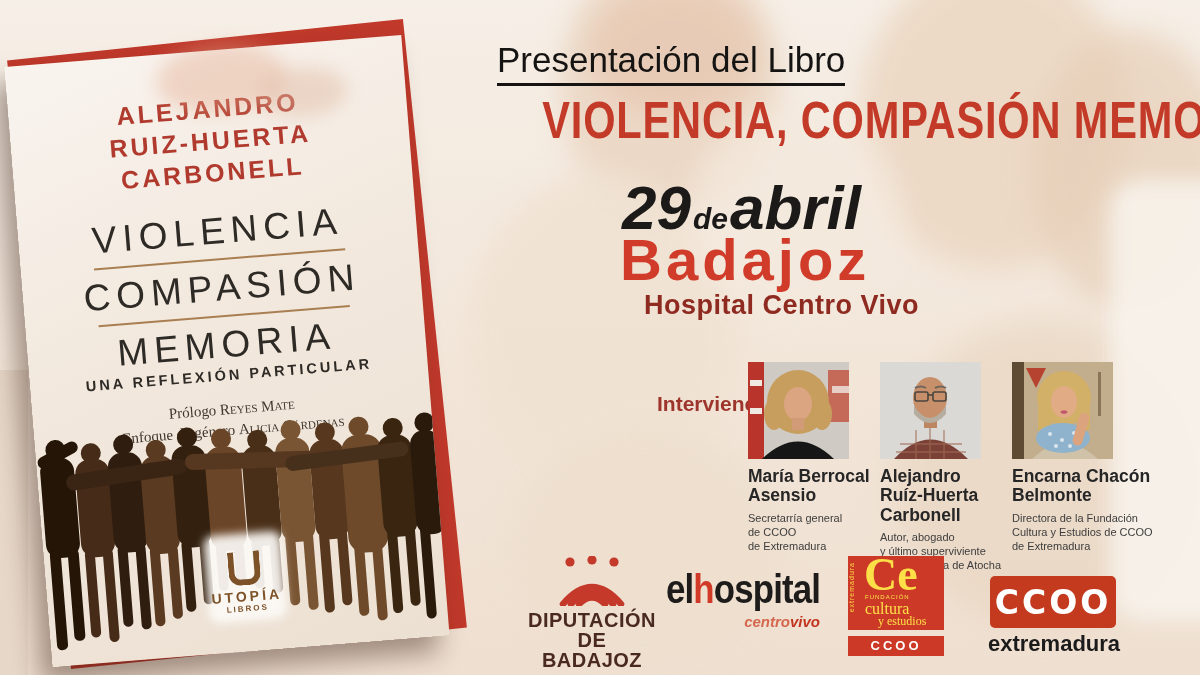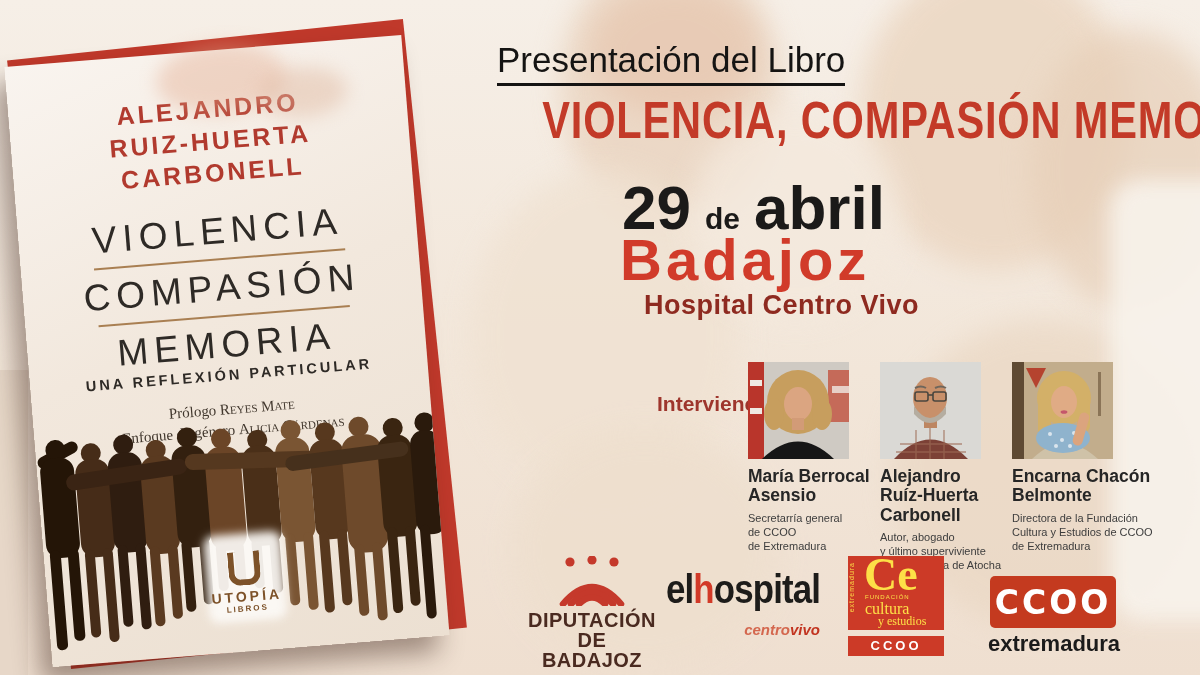--- a/index.html
+++ b/index.html
@@ -39,21 +39,21 @@
   .publisher{position:absolute;left:50%;bottom:38px;transform:translateX(-50%);color:#7d5229;}
   .pub-u{width:20px;height:28px;border:6px solid #7d5229;border-top:none;border-radius:0 0 12px 12px;margin:0 auto 3px;}
   .pub-name{font-size:14px;font-weight:bold;letter-spacing:3px;}
   .pub-sub{font-size:8px;font-weight:bold;letter-spacing:2px;}
   
   .kicker{position:absolute;left:497px;top:40px;font-size:35px;color:#151413;
     border-bottom:3px solid #151413;padding-bottom:3px;}
   .main-title{position:absolute;left:450px;top:90px;width:720px;text-align:center;}
   .main-title span{display:inline-block;transform:scaleX(.8);transform-origin:center;
     font-size:52px;font-weight:bold;color:#c33a28;letter-spacing:1px;white-space:nowrap;}
-  .date-row{position:absolute;left:622px;top:172px;display:flex;align-items:baseline;gap:14px;color:#1b1a19;}
+  .date-row{position:absolute;left:622px;top:172px;display:flex;align-items:baseline;gap:2px;color:#1b1a19;font-style:italic;}
   .day,.month{font-size:62px;font-weight:bold;}
   .connector{font-size:30px;font-weight:bold;}
   .city{position:absolute;left:620px;top:226px;font-size:58px;font-weight:bold;color:#d13b2a;letter-spacing:4px;}
   .venue{position:absolute;left:622px;top:290px;font-size:27px;font-weight:bold;color:#8e2a20;letter-spacing:.5px;margin-left:22px;}
   .time{position:absolute;left:928px;top:274px;display:flex;align-items:baseline;gap:6px;color:#1e7ba6;}
   .time-num{font-size:52px;font-weight:bold;}
   .time-unit{font-size:26px;font-weight:bold;}
   
   .speakers-heading{position:absolute;left:657px;top:392px;font-size:21px;font-weight:bold;color:#9e352c;}
   .speaker{position:absolute;top:362px;width:140px;}
@@ -61,21 +61,21 @@
   .speaker-photo{width:101px;height:97px;display:block;}
   .speaker-name{margin-top:8px;font-size:17.5px;font-weight:bold;color:#262626;line-height:1.1;white-space:pre;}
   .speaker-role{margin-top:5px;font-size:11px;color:#3d3d3d;line-height:1.28;white-space:pre;}
   
   .logo-diputacion{position:absolute;left:528px;top:556px;width:128px;text-align:center;color:#4a2a20;}
   .dip-line{font-size:20px;font-weight:bold;line-height:1.0;letter-spacing:.5px;}
   .logo-hospital{position:absolute;left:666px;top:566px;width:154px;}
   .eh-word{display:inline-block;transform:scaleX(.85);transform-origin:left;white-space:nowrap;
     font-size:41px;font-weight:bold;color:#1d1c1a;letter-spacing:-1px;}
   .eh-red{color:#d23a28;}
-  .eh-sub{text-align:right;font-style:italic;font-weight:bold;font-size:15px;margin-top:8px;}
+  .eh-sub{text-align:right;font-style:italic;font-weight:bold;font-size:15px;margin-top:0;}
   .eh-centro{color:#d4674e;} .eh-vivo{color:#c23420;}
   .logo-ce{position:absolute;left:848px;top:556px;width:96px;}
   .ce-box{position:relative;width:96px;height:74px;background:#cc3a27;color:#fde047;overflow:hidden;}
   .ce-vertical{position:absolute;left:0px;top:6px;writing-mode:vertical-rl;transform:rotate(180deg);
     font-size:7px;letter-spacing:1px;opacity:.95;}
   .ce-mono{position:absolute;left:16px;top:-8px;font-family:"Liberation Serif",serif;font-weight:bold;font-size:46px;}
   .ce-small{position:absolute;left:17px;top:38px;font-size:6px;letter-spacing:1px;}
   .ce-l1{position:absolute;left:17px;top:44px;font-family:"Liberation Serif",serif;font-size:16px;}
   .ce-l2{position:absolute;left:30px;top:58px;font-family:Liberation Serif, serif;font-size:12px;}
   .ce-union{margin-top:6px;width:96px;height:20px;background:#cc3a27;color:#fff;text-align:center;

